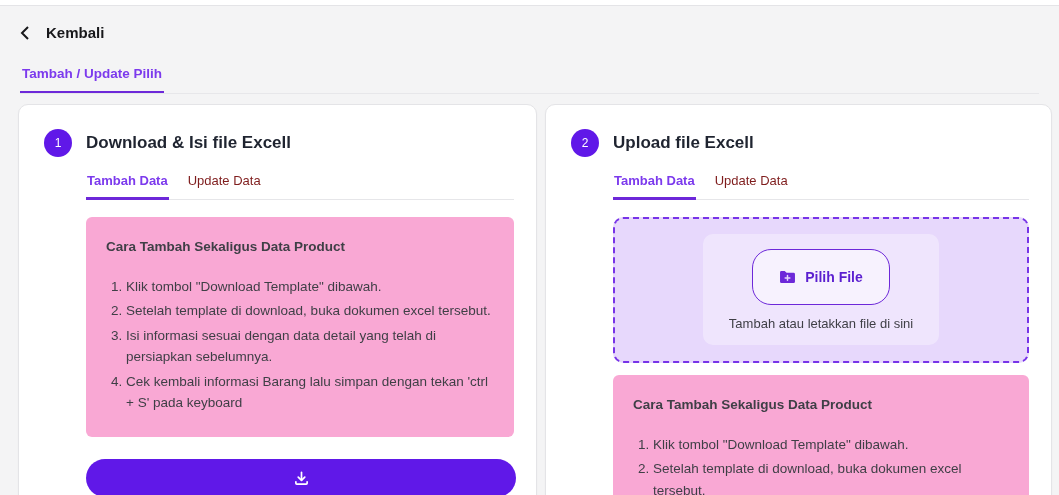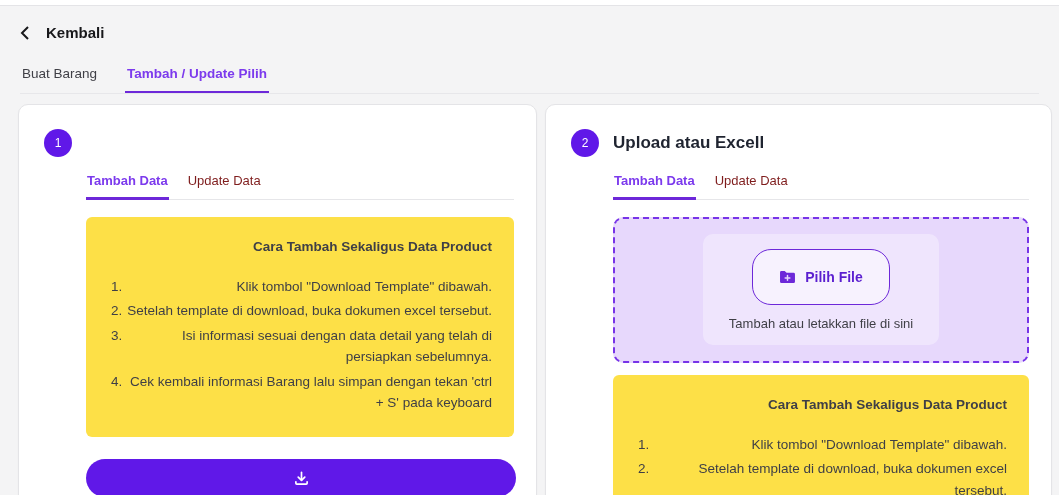--- a/index.html
+++ b/index.html
@@ -51,22 +51,22 @@
     display: flex; gap: 18px; border-bottom: 1px solid #e6e6e9;
   }
   .card-tab {
     font-size: 13px; color: #7f1d1d; padding: 2px 1px 9px 1px; cursor: pointer;
     border-bottom: 3px solid transparent; margin-bottom: -1px;
   }
   .card-tab.active {
     color: #7c3aed; font-weight: 600; border-bottom: 3px solid #6d28d9;
   }
   .instruction-box {
-    background: #fde047; border-radius: 6px; margin-top: 17px;
-    padding: 22px 22px 20px 20px; color: #3f3f46; text-align: right;
+    background: #f9a8d4; border-radius: 6px; margin-top: 17px;
+    padding: 22px 22px 20px 20px; color: #3f3f46;
   }
   .instruction-title { font-size: 13.5px; font-weight: 600; color: #3f3f46; }
   .instruction-list {
     margin-top: 22px; padding-left: 20px; font-size: 13.5px; line-height: 1.6;
   }
   .instruction-list li { margin-bottom: 3px; }
   .download-btn {
     margin-top: 22px; width: 430px; height: 38px; border: none;
     border-radius: 19px; background: #6018e8; color: #ffffff;
     font-family: inherit; font-size: 14px; font-weight: 700;
@@ -100,30 +100,30 @@
   <div class="back-link">
     <span>
       <svg width="10" height="14" viewBox="0 0 10 14" fill="none">
         <path d="M8 1 L2 7 L8 13" stroke="#18181b" stroke-width="2" fill="none"></path>
       </svg>
     </span>
     <span></span>
     <span>Kembali</span>
   </div>
   <div class="main-tabs">
-    <div class="main-tab">Buat Barang</div>
     <div class="main-tab active">Tambah / Update Pilih</div>
   </div>
 </div>
 
 <div class="cards-row">
 
   <div class="card card-left">
     <div class="card-header">
       <div class="step-circle">1</div>
+      <div class="card-title">Download &amp; Isi file Excell</div>
     </div>
     <div class="card-content">
       <div class="card-tabs">
         <div class="card-tab active">Tambah Data</div>
         <div class="card-tab">Update Data</div>
       </div>
       <div class="instruction-box">
         <div class="instruction-title">Cara Tambah Sekaligus Data Product</div>
         <ol class="instruction-list">
             <li>Klik tombol "Download Template" dibawah.</li>
@@ -140,21 +140,21 @@
             <path d="M2 11.5 V13 Q2 14 3 14 H13 Q14 14 14 13 V11.5" stroke="#ffffff" stroke-width="1.8" stroke-linecap="round" fill="none"></path>
           </svg>
         </span>
       </button>
     </div>
   </div>
 
   <div class="card card-right">
     <div class="card-header">
       <div class="step-circle">2</div>
-      <div class="card-title">Upload atau Excell</div>
+      <div class="card-title">Upload file Excell</div>
     </div>
     <div class="card-content">
       <div class="card-tabs">
         <div class="card-tab active">Tambah Data</div>
         <div class="card-tab">Update Data</div>
       </div>
 
       <div class="dropzone">
         <div class="dropzone-inner">
           <button class="pick-file-btn">

